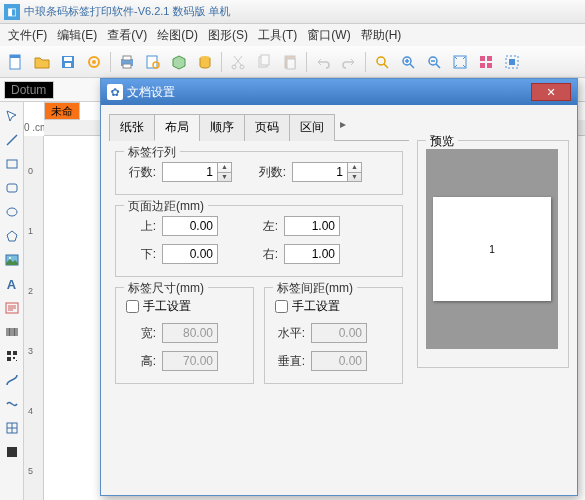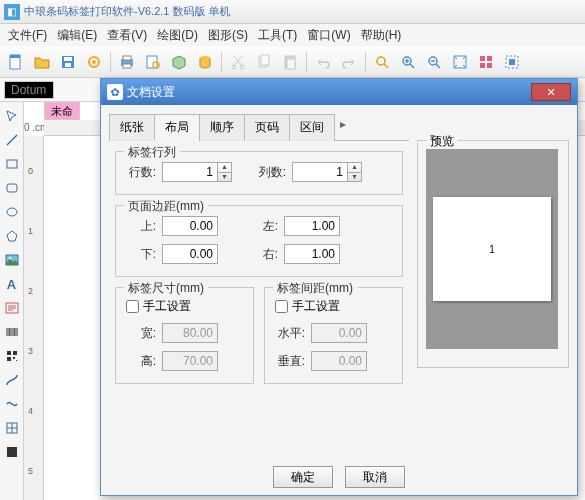--- a/index.html
+++ b/index.html
@@ -19,21 +19,21 @@
   .font-bar { background: #f8f8f8; height: 24px; display: flex; align-items: center; padding: 2px 4px; border-bottom: 1px solid #d0d0d0; color:#888; gap:6px;}
   .font-bar .sel { border:1px solid #ccc; background:#000000; padding:1px 6px; min-width:50px; display:inline-block; color:#888;}
   
   .workspace { position: absolute; top: 102px; left: 0; right: 0; bottom: 0; background: #fff; display: flex; }
   .left-tools { width: 24px; background: #f5f5f5; border-right: 1px solid #d0d0d0; display: flex; flex-direction: column; align-items: center; padding-top: 4px; gap: 4px; }
   .left-tools .lt { width: 20px; height: 20px; display: flex; align-items: center; justify-content: center; color: #3a6ea5; }
   
   .canvas-area { flex: 1; position: relative; background: #fff; }
   .ruler-h { position: absolute; top: 18px; left: 20px; right: 0; height: 16px; background: #f0f0f0; border-bottom: 1px solid #ccc; font-size:9px; color:#666; overflow:hidden;}
   .ruler-v { position: absolute; top: 34px; left: 0; bottom: 0; width: 20px; background: #f0f0f0; border-right: 1px solid #ccc; font-size:9px; color:#666;}
-  .doctab { position:absolute; top:0; left:20px; height:18px; border:1px solid #ccc; background:#f9a8d4; padding:1px 6px; font-size:11px;}
+  .doctab { position:absolute; top:0; left:20px; height:18px; border:1px solid #ccc; background:#f97316; padding:1px 6px; font-size:11px;}
   .cm-label { position:absolute; top:20px; left:0; font-size:10px; color:#666;}
   
   
   .dialog { position: absolute; top: 78px; left: 100px; width: 478px; height: 418px; background: #f4f4f4; border: 1px solid #5a8ec7; box-shadow: 2px 4px 10px rgba(0,0,0,0.3); }
   .dlg-title { height: 26px; background: linear-gradient(#62a0e8, #3c78c0); display: flex; align-items: center; padding: 0 6px; color: #fff; justify-content: space-between; }
   .dlg-title .left { display:flex; align-items:center; gap:4px; }
   .dlg-title .gear { width:16px; height:16px; background:#fff; color:#3c78c0; display:inline-flex; align-items:center; justify-content:center; font-size:11px; border-radius:2px;}
   .dlg-close { width: 40px; height: 18px; background: #c75050; color: #fff; display: flex; align-items: center; justify-content: center; font-size: 11px; border:1px solid #a03030;}
   
   .dlg-body { display: flex; padding: 8px; gap: 8px; height: calc(100% - 62px); }
@@ -422,17 +422,13 @@
       <div class="side-group" style="height:228px;">
         <span class="side-title">预览</span>
         <div class="preview-box">
           <div class="preview-page">
             <span>1</span>
           </div>
         </div>
       </div>
     </div>
   </div>
-  <div class="dlg-buttons">
-    <span class="btn">确定</span>
-    <span class="btn">取消</span>
-  </div>
 </div>
 
 </body></html>

